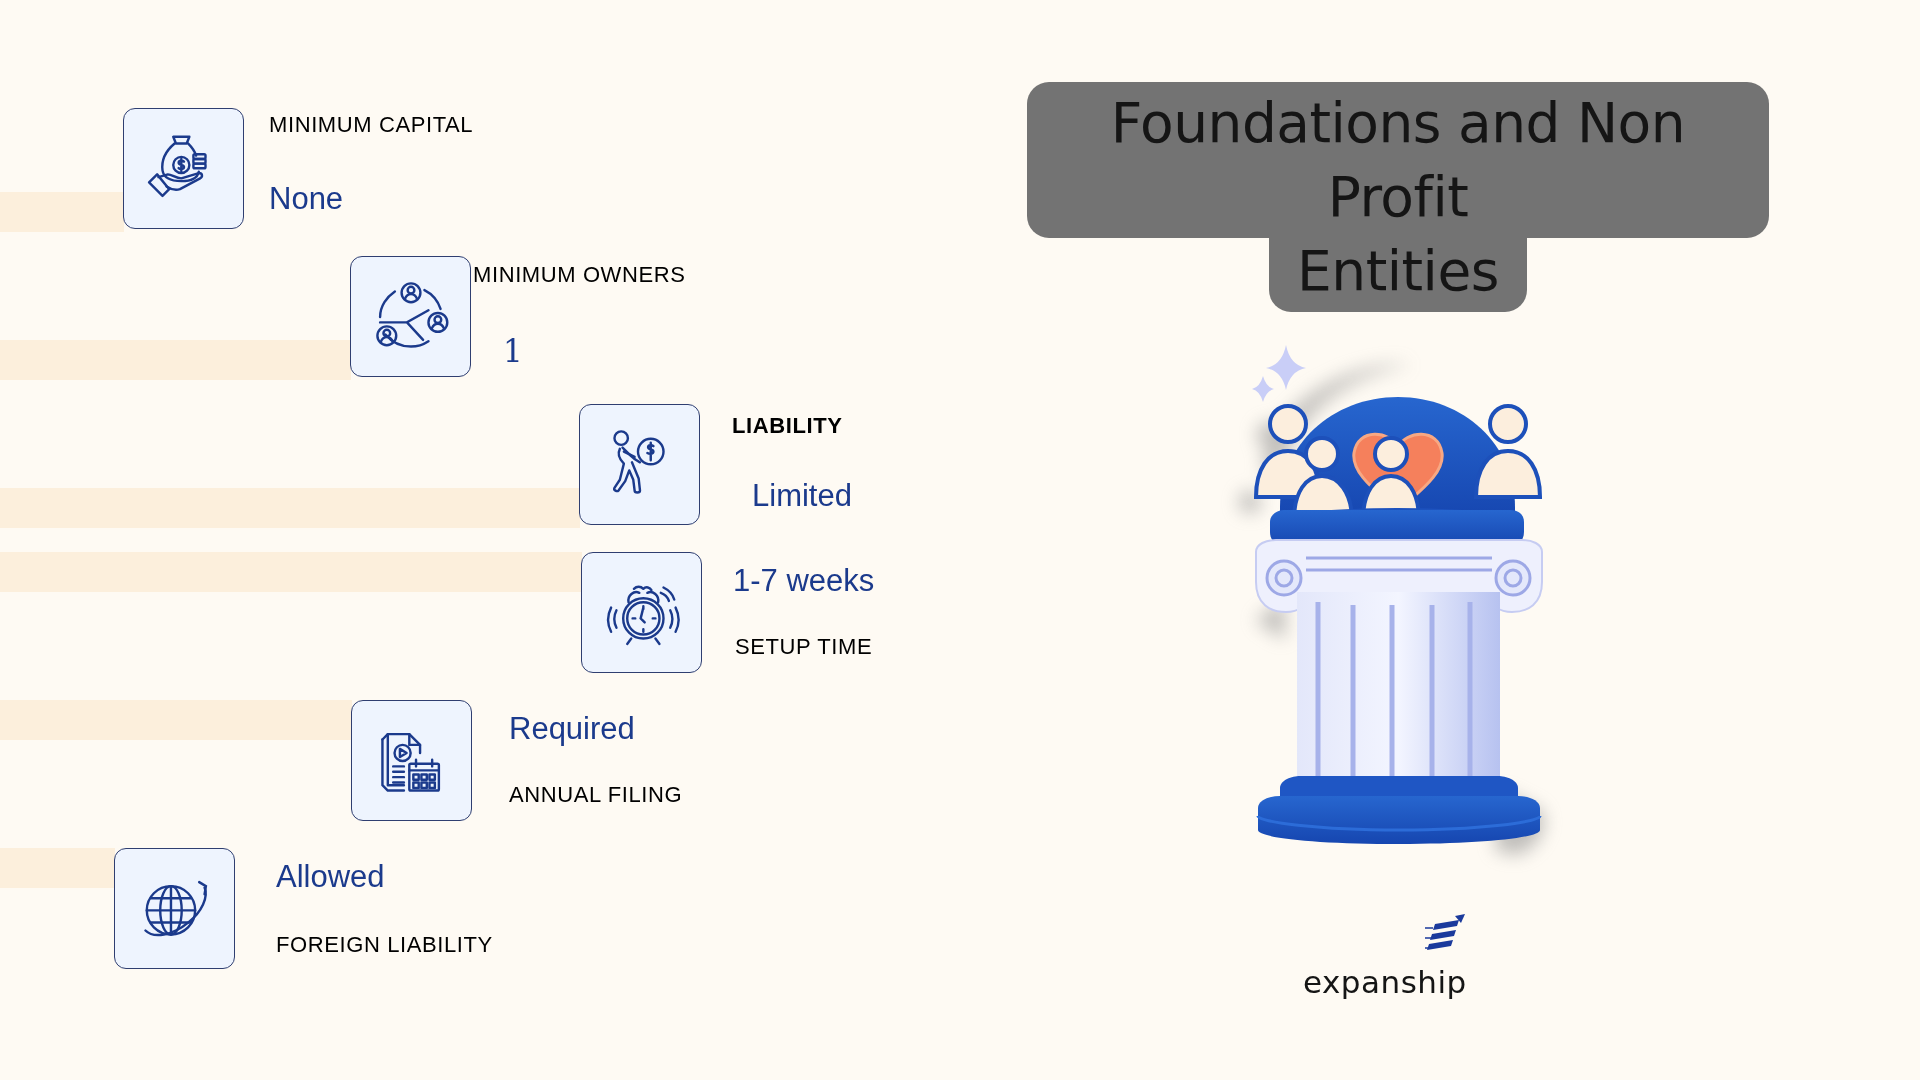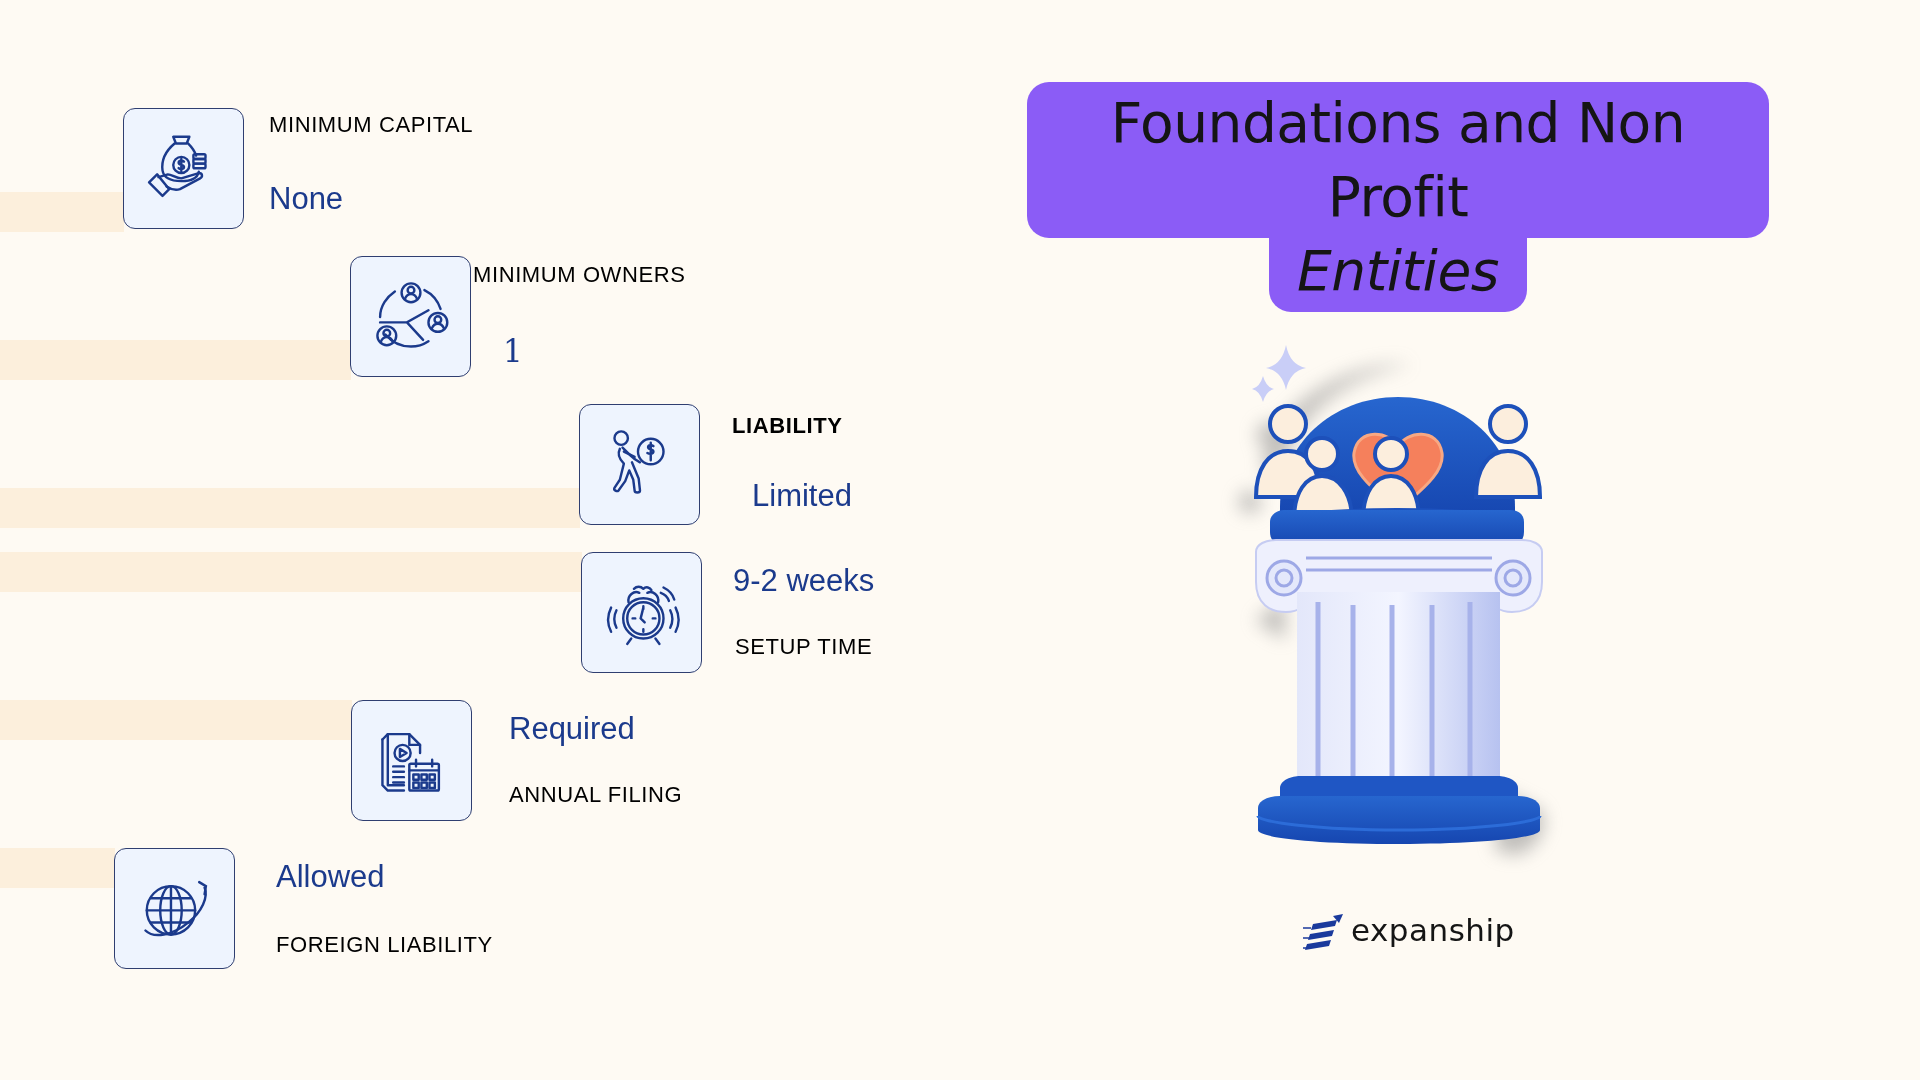--- a/index.html
+++ b/index.html
@@ -17,27 +17,27 @@
   .icon-box svg { width: 86px; height: 86px; }
   .label {
     position: absolute; font-size: 22px; color: #000000; letter-spacing: 0.6px;
     white-space: nowrap;
   }
   .value {
     position: absolute; font-size: 31px; color: #1B3A8C; white-space: nowrap;
   }
   .title-wrap { position: absolute; left: 1027px; top: 82px; width: 742px; text-align: center; }
   .title-line {
-    display: inline-block; background: #8b5cf6; color: #151515;
+    display: inline-block; background: #737373; color: #151515;
     font-family: "DejaVu Sans", sans-serif; font-size: 55px; line-height: 74px;
     padding: 4px 28px; border-radius: 22px; font-weight: 400; letter-spacing: -0.5px;
   }
-  .title-line.l2 { border-radius: 0 0 22px 22px; padding-top: 0; margin-top: -4px; font-style: italic; }
+  .title-line.l2 { border-radius: 0 0 22px 22px; padding-top: 0; margin-top: -4px; }
   .illus { position: absolute; left: 1200px; top: 320px; width: 420px; height: 560px; }
-  .logo { position: absolute; left: 1303px; top: 912px; display: flex; align-items: flex-start; gap: 6px; }
+  .logo { position: absolute; left: 1303px; top: 912px; display: flex; align-items: flex-end; gap: 6px; flex-direction: column; }
   .logo-text { font-family: "DejaVu Sans", sans-serif; font-size: 31px; color: #151515; letter-spacing: 0.5px; }
 </style>
 </head>
 <body>
 
 <div class="bar" style="top:192px;width:124px;"></div>
 <div class="bar" style="top:340px;width:351px;"></div>
 <div class="bar" style="top:488px;width:580px;"></div>
 <div class="bar" style="top:552px;width:582px;"></div>
 <div class="bar" style="top:700px;width:352px;"></div>
@@ -98,21 +98,21 @@
     <circle cx="33" cy="36" r="15"></circle>
     <circle cx="33" cy="36" r="12"></circle>
     <path d="M33 28l-2 8l3 3M33 27v2M33 44v2M25 36h2M40 36h2"></path>
     <path d="M22 24c-1-5 4-9 8-7M44 24c1-5-4-9-8-7"></path>
     <path d="M26 14c2-2 5-2 7 0M33 14c2-2 5-1 6 1"></path>
     <path d="M24 51l-3 4M42 51l3 4"></path>
     <path d="M13 30c-2 4-2 9 0 13M9 28c-3 6-3 12 0 18M53 30c2 4 2 9 0 13M57 28c3 6 3 12 0 18"></path>
     <path d="M46 17c3 1 5 3 6 6M48 13c4 2 7 5 8 9"></path>
   </svg>
 </div>
-<div class="value" style="left:733px;top:563px;">9-2 weeks</div>
+<div class="value" style="left:733px;top:563px;">1-7 weeks</div>
 <div class="label" style="left:735px;top:634px;">SETUP TIME</div>
 
 <div class="icon-box" style="left:351px;top:700px;">
   <svg viewBox="0 0 64 64" fill="none" stroke="#1B3A8C" stroke-width="1.8" stroke-linejoin="round" stroke-linecap="round">
     <path d="M10 16l4-4h16l8 8v6"></path>
     <path d="M10 16v34l4 4h12"></path>
     <path d="M14 12v38h12"></path>
     <path d="M30 12v8h8"></path>
     <circle cx="25" cy="26" r="6"></circle>
     <path d="M23 23l5 3l-5 3z"></path>

